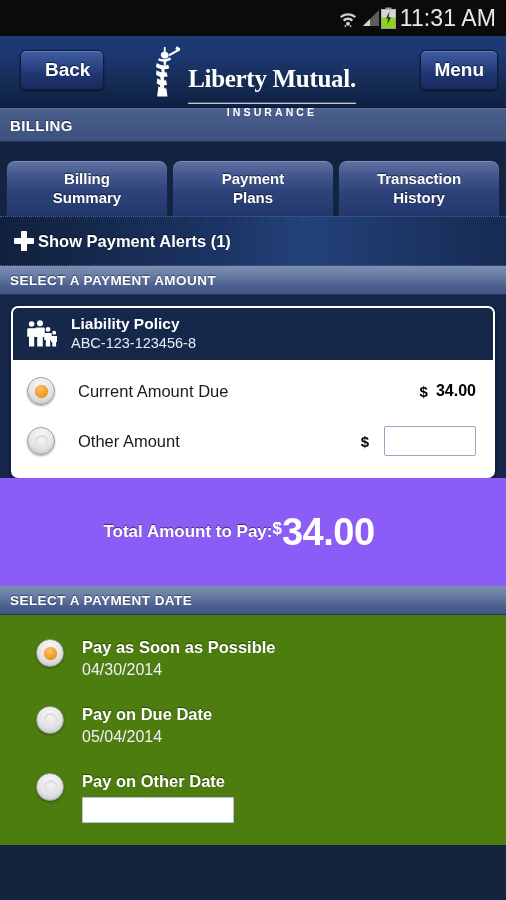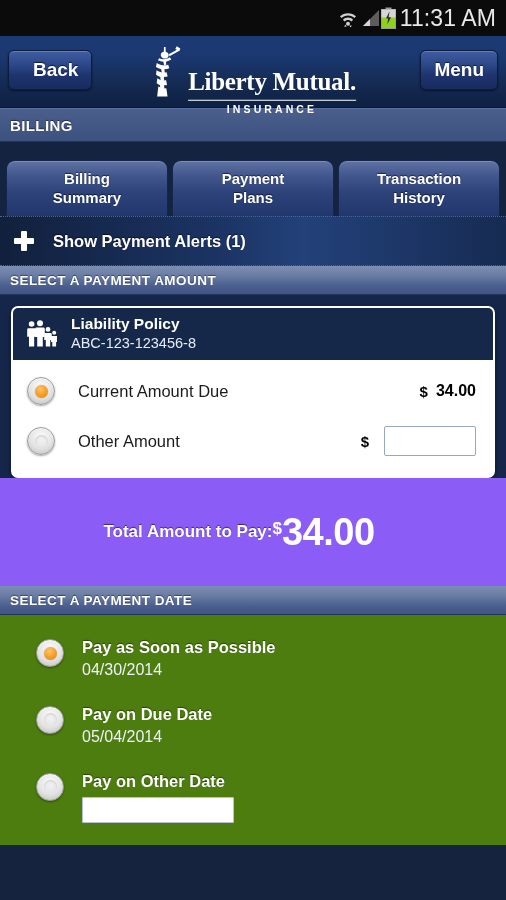--- a/index.html
+++ b/index.html
@@ -36,34 +36,34 @@
     height:40px; min-width:66px;
     border-radius:6px;
     background:linear-gradient(180deg,#3f5da3 0%,#2c4786 38%,#1f3570 62%,#182b5e 100%);
     border:1px solid #0d1b3c;
     box-shadow:0 1px 2px rgba(0,0,0,.55), inset 0 1px 0 rgba(255,255,255,.22);
     color:#fff; font-size:19px; font-weight:bold;
     display:flex; align-items:center; justify-content:center;
     text-shadow:0 -1px 1px rgba(0,0,0,.65);
     padding:0 13px;
   }
-  .navbtn.back{ left:8px;padding-left:24px; }
+  .navbtn.back{ left:20px;padding-left:24px; }
   .navbtn.menu{ right:8px; }
 
   .logo{
     position:absolute; left:50%; top:50%; transform:translate(-50%,-50%);
     display:flex; align-items:center; gap:6px;
   }
   .logo-statue{ width:32px; height:52px; display:block; }
   .logo-words{ display:flex; flex-direction:column; align-items:center; }
   .logo-name{
     font-family:"Liberation Serif", serif;
     font-size:25px; color:#fff; font-weight:bold; line-height:1;
     letter-spacing:-0.3px;
-    padding-bottom:6px;
+    padding-bottom:12px;
     border-bottom:1.5px solid #fff;
     margin-top:39px;
   }
   .logo-sub{
     font-size:10.5px; color:#fff; font-weight:bold;
     letter-spacing:3.1px; margin-top:3px; line-height:1;
   }
 
   
   .titlebar{
@@ -96,21 +96,21 @@
     padding:0 4px;
   }
 
   
   .alertbar{
     height:50px;
     background:linear-gradient(90deg,#11203c 0%,#1c3566 45%,#23417a 60%,#162b52 100%);
     border-top:1.5px dotted #4c6header;
     border-top:1.5px dotted #4a6392;
     border-bottom:1.5px dotted #4a6392;
-    display:flex; align-items:center; padding-left:14px; gap:19px;
+    display:flex; align-items:center; padding-left:14px; gap:4px;
   }
   .plus-icon{ width:20px; height:20px; position:relative; flex:none; }
   .plus-icon:before,.plus-icon:after{
     content:""; position:absolute; background:#fff; border-radius:1px;
   }
   .plus-icon:before{ left:0; top:7px; width:20px; height:6px; }
   .plus-icon:after{ top:0; left:7px; width:6px; height:20px; }
   .alertbar .txt{
     color:#fff; font-size:16.5px; font-weight:bold;
     text-shadow:0 -1px 1px rgba(0,0,0,.6);

